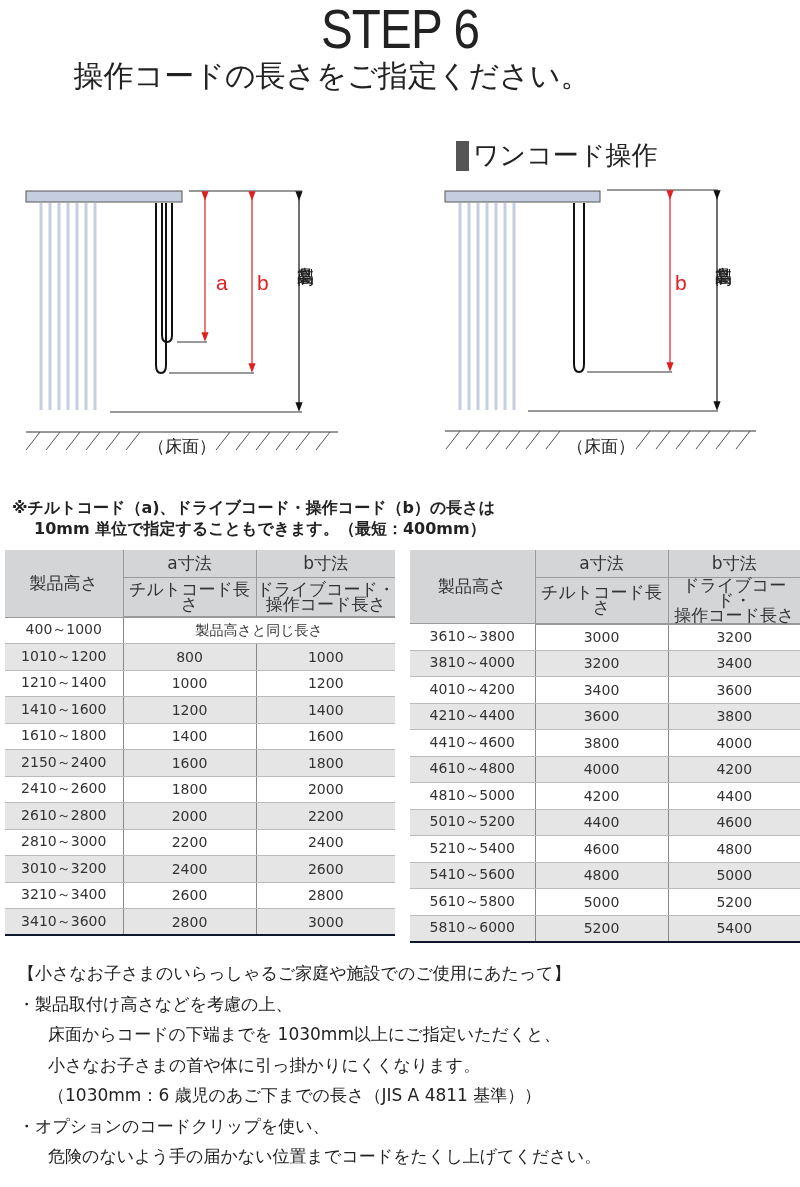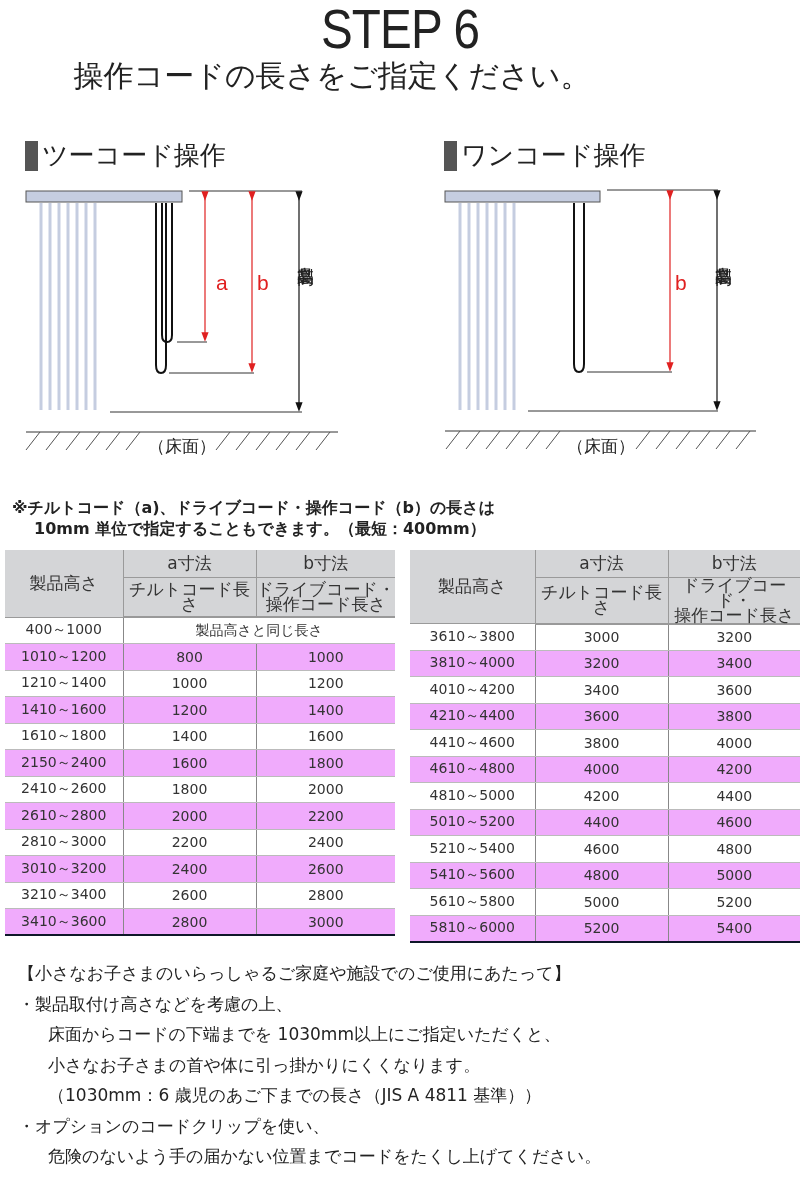--- a/index.html
+++ b/index.html
@@ -18,21 +18,21 @@
   table { position: absolute; border-collapse: collapse; font-size: 13px; }
   table.t1 { left: 5px; width: 390px; }
   table.t2 { left: 410px; width: 390px; }
   th { background: #d4d5d7; font-weight: normal; color: #333; border: 1px solid #9a9a9a; border-top: none; height: 27px; font-size: 17px; line-height: 15px; }
   th.tall { height: 40px; }
   td { height: 26.5px; text-align: center; border-left: 1px solid #888; border-right: 1px solid #888; border-bottom: 1px solid #bbb; font-size: 14px; color: #333; }
   td:first-child { border-left: none; }
   td:last-child { border-right: none; }
   th:first-child { border-left: none; }
   th:last-child { border-right: none; }
-  tr.shade td { background: #f0abfc; }
+  tr.shade td { background: #e5e5e5; }
   tbody tr:last-child td { border-bottom: 2px solid #0f172a; }
   thead tr:last-child th { border-bottom: 2px solid #999; }
   .safety { position: absolute; top: 958px; left: 18px; font-size: 17px; line-height: 30.5px; }
   .safety .indent { padding-left: 30px; display: block; }
   .safety .bullet { display: block; }
 </style>
 </head>
 <body>
 
 <div class="step-title">STEP 6</div>
@@ -80,24 +80,20 @@
         <line x1="270" y1="312" x2="256" y2="330"></line>
       <line x1="290" y1="312" x2="276" y2="330"></line>
         <line x1="310" y1="312" x2="296" y2="330"></line>
         <line x1="330" y1="312" x2="316" y2="330"></line>
     </g>
     <text x="216" y="170" font-size="21" fill="#e02020" font-family="Liberation Sans, sans-serif">a</text>
     <text x="257" y="170" font-size="21" fill="#e02020" font-family="Liberation Sans, sans-serif">b</text>
     <text x="148" y="332" font-size="17" fill="#222">（床面）</text>
     <text x="306" y="135" font-size="17" fill="#222" writing-mode="tb">製品高さ</text>
   </svg>
-  <div class="diag-title" style="left:25px;">
-    <span class="bar"></span>
-    <span>ツーコード操作</span>
-  </div>
 </div>
 
 <div class="diagram right">
   <svg width="400" height="350">
     <defs>
       <marker id="arrR2" markerWidth="8" markerHeight="8" refX="4" refY="4" orient="auto">
           <path d="M0,1 L8,4 L0,7 z" fill="#e02020"></path>
         </marker>
       <marker id="arrK2" markerWidth="8" markerHeight="8" refX="4" refY="4" orient="auto">
           <path d="M0,1 L8,4 L0,7 z" fill="#111"></path>
@@ -131,21 +127,21 @@
         <line x1="270" y1="311" x2="256" y2="329"></line>
         <line x1="290" y1="311" x2="276" y2="329"></line>
       <line x1="310" y1="311" x2="296" y2="329"></line>
         <line x1="330" y1="311" x2="316" y2="329"></line>
         <line x1="350" y1="311" x2="336" y2="329"></line>
     </g>
     <text x="275" y="170" font-size="21" fill="#e02020" font-family="Liberation Sans, sans-serif">b</text>
     <text x="167" y="332" font-size="17" fill="#222">（床面）</text>
     <text x="324" y="135" font-size="17" fill="#222" writing-mode="tb">製品高さ</text>
   </svg>
-  <div class="diag-title" style="left:44px;">
+  <div class="diag-title" style="left:56px;">
     <span class="bar"></span>
     <span>ワンコード操作</span>
   </div>
 </div>
 
 <div class="note">
   <span>※チルトコード（a)、ドライブコード・操作コード（b）の長さは</span>
   <span class="l2">10mm 単位で指定することもできます。（最短：400mm）</span>
 </div>
 

